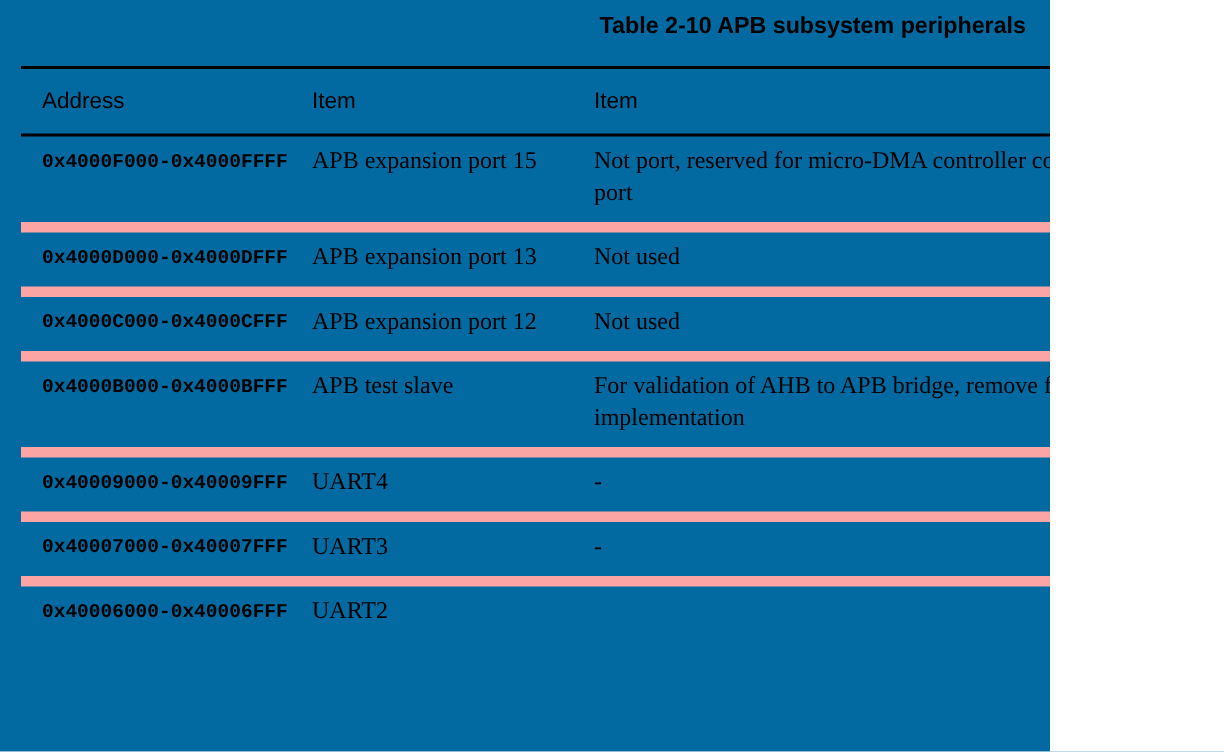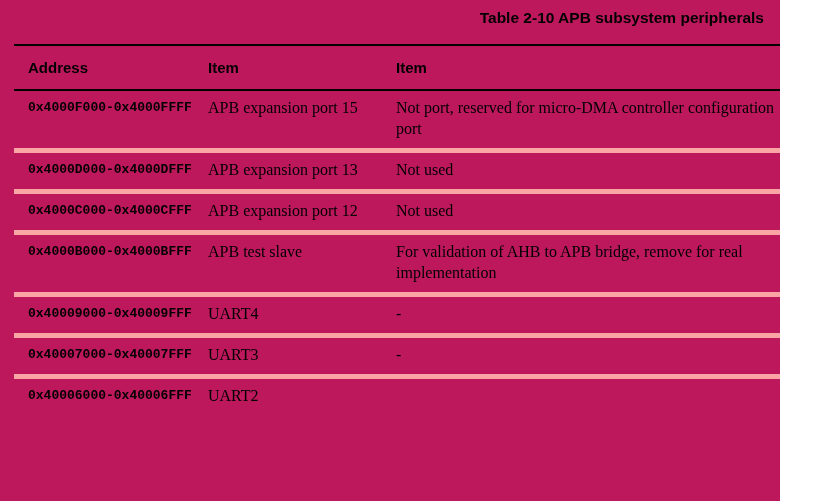--- a/index.html
+++ b/index.html
@@ -2,23 +2,23 @@
 <html><head>
 <meta charset="utf-8">
 <style>
   html, body {
     margin: 0;
     padding: 0;
     background: #ffffff;
   }
   .page {
     position: relative;
-    width: 780px;
+    width: 700px;
     height: 501px;
-    background: #be185d;
+    background: #0369a1;
     overflow: hidden;
     color: #000000;
   }
   .caption {
     position: absolute;
     top: 8px;
     right: 16px;
     font-family: "Liberation Sans", sans-serif;
     font-weight: bold;
     font-size: 15.5px;
@@ -38,30 +38,30 @@
   col.c-address { width: 194px; }
   col.c-item    { width: 188px; }
   col.c-notes   { width: 406px; }
 
   thead tr {
     border-bottom: 2px solid #000000;
   }
   thead th {
     text-align: left;
     font-family: "Liberation Sans", sans-serif;
-    font-weight: bold;
+    font-weight: normal;
     font-size: 15px;
     line-height: 19px;
     padding: 12px 8px 12px 0;
     vertical-align: top;
   }
   thead th:first-child { padding-left: 14px; }
 
   tbody tr {
-    border-bottom: 5px solid #fca5a5;
+    border-bottom: 7px solid #fca5a5;
   }
   tbody tr:last-child {
     border-bottom: none;
   }
   tbody td {
     vertical-align: top;
     font-family: "Liberation Serif", serif;
     font-size: 16px;
     line-height: 21px;
     padding: 6px 12px 9px 0;

